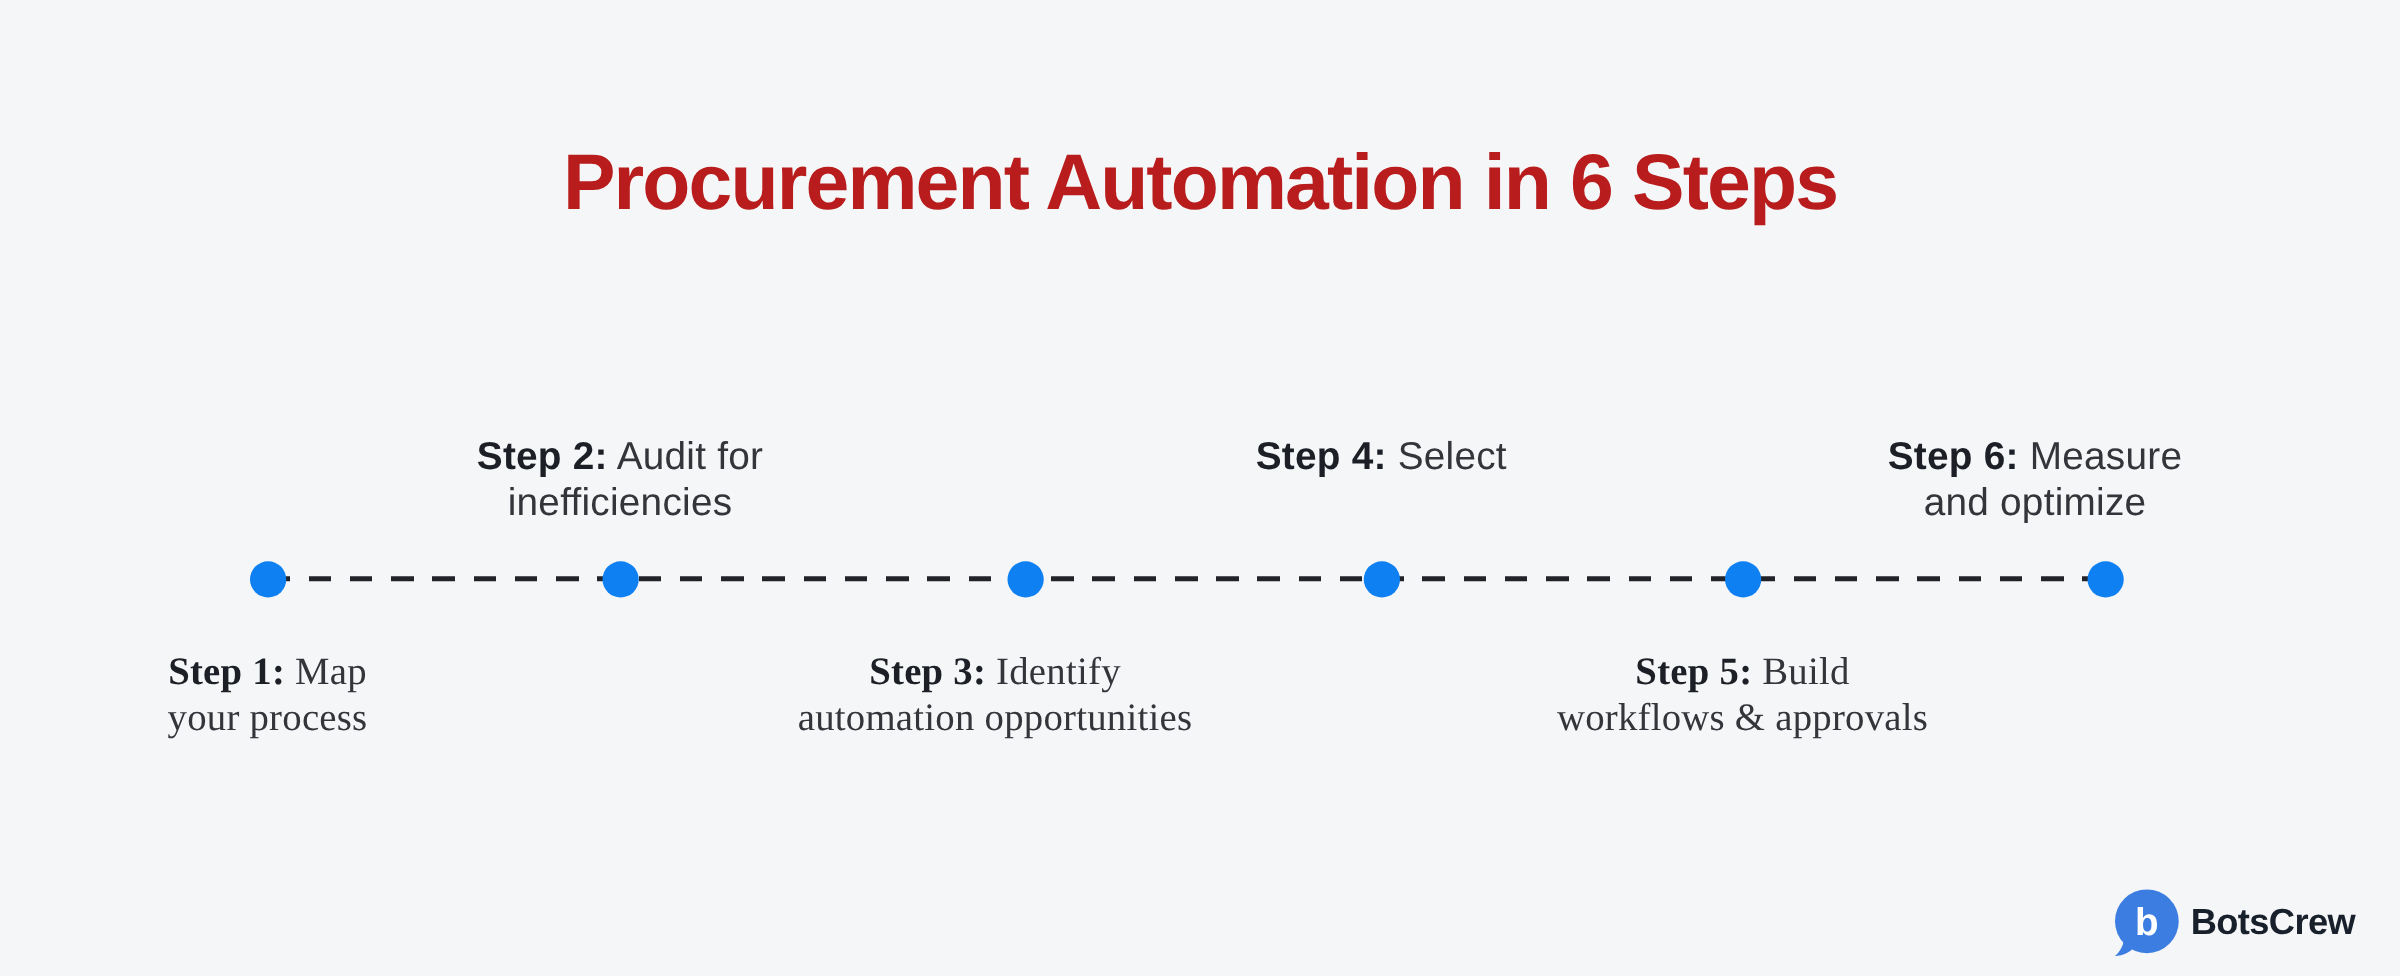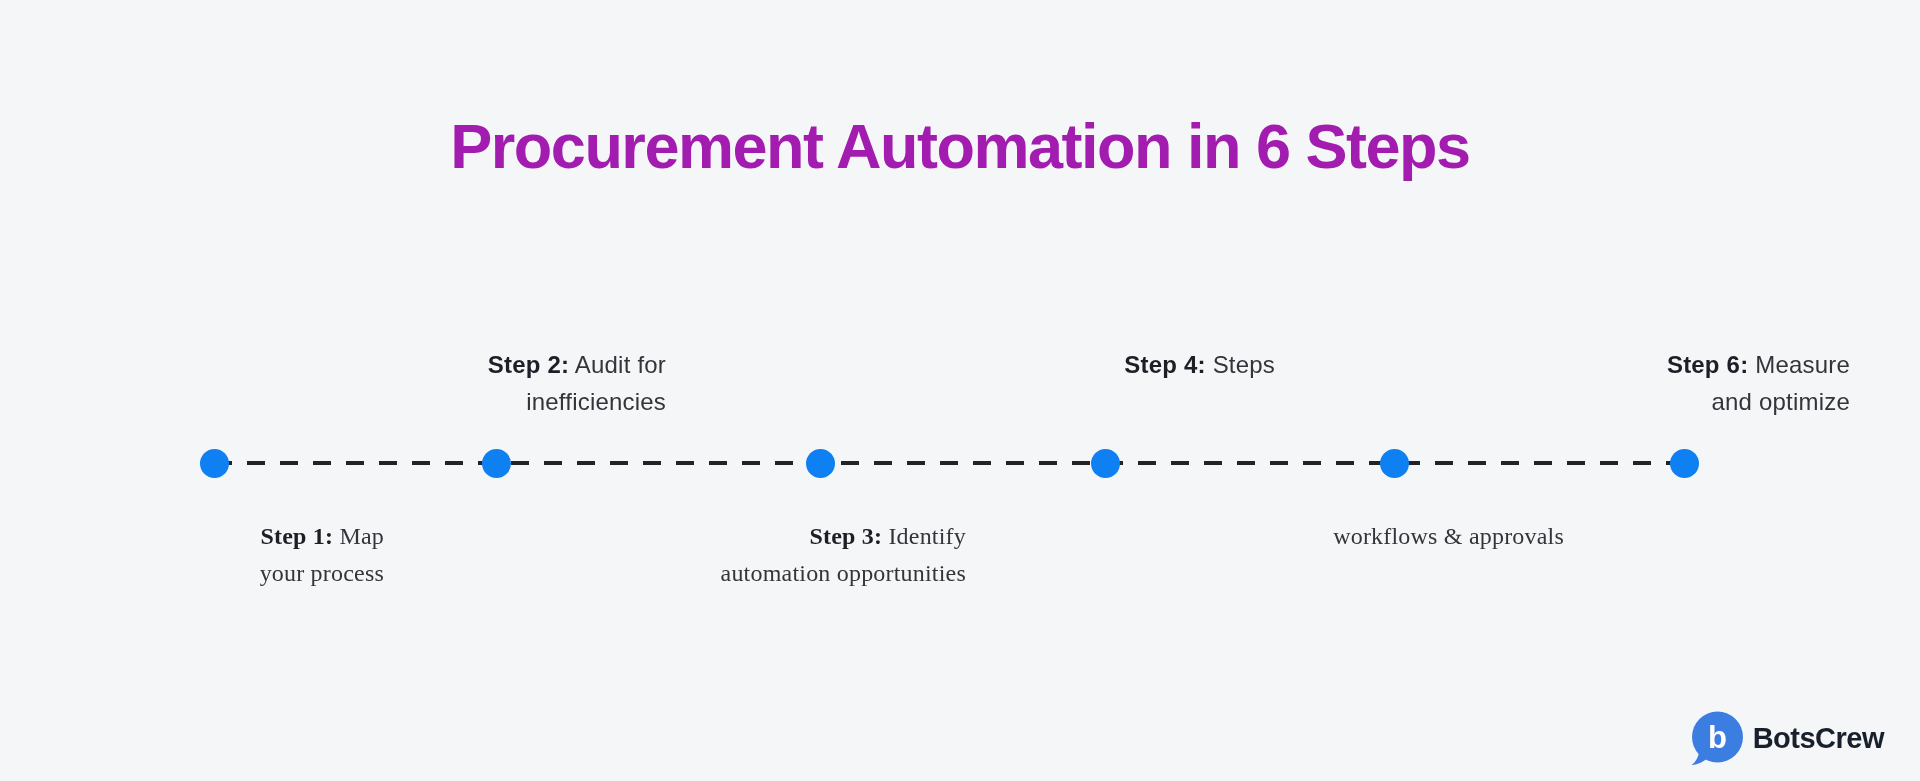--- a/index.html
+++ b/index.html
@@ -15,21 +15,21 @@
 
   .title {
     position: absolute;
     top: 68px;
     left: 0;
     width: 100%;
     text-align: center;
     font-size: 63px;
     font-weight: 800;
     letter-spacing: -1.5px;
-    color: #a21caf;
+    color: #b91c1c;
   }
 
   
   .timeline-line {
     position: absolute;
     top: 461px;
     left: 214px;
     width: 1470px;
     height: 4px;
     background: repeating-linear-gradient(
@@ -46,22 +46,22 @@
     height: 29px;
     margin-left: -14.5px;
     border-radius: 50%;
     background: #0e80f1;
   }
 
   .step-label {
     position: absolute;
     width: 340px;
     margin-left: -170px;
-    text-align: right;
-    font-size: 24px;
+    text-align: center;
+    font-size: 31px;
     line-height: 37px;
     color: #33353a;
     letter-spacing: 0.2px;
   }
   .step-label.above { top: 346px; }
   .step-label.below { top: 518px; font-family: Liberation Serif, serif; }
   .step-label .bold {
     font-weight: 700;
     color: #1c1f26;
   }
@@ -107,28 +107,29 @@
     <div><span class="bold">Step 2:</span> <span>Audit for</span></div>
     <div>inefficiencies</div>
   </div>
 
   <div class="step-label below" style="left:796px">
     <div><span class="bold">Step 3:</span> <span>Identify</span></div>
     <div>automation opportunities</div>
   </div>
 
   <div class="step-label above" style="left:1105px">
-    <div><span class="bold">Step 4:</span> <span>Steps</span></div>
+    <div><span class="bold">Step 4:</span> <span>Select</span></div>
   </div>
 
   <div class="step-label below" style="left:1394px">
+    <div><span class="bold">Step 5:</span> <span>Build</span></div>
     <div>workflows &amp; approvals</div>
   </div>
 
-  <div class="step-label above" style="left:1680px">
+  <div class="step-label above" style="left:1628px">
     <div><span class="bold">Step 6:</span> <span>Measure</span></div>
     <div>and optimize</div>
   </div>
 
   <div class="logo">
     <svg class="logo-mark" viewBox="0 0 54 54" xmlns="http://www.w3.org/2000/svg">
       <circle cx="27.5" cy="26" r="25.5" fill="#3c7de2"></circle>
       <path d="M9 42 C7.5 48.5 4 52.5 1.5 54 C9 53.5 15 50 18.5 46 Z" fill="#3c7de2"></path>
       <text x="27.5" y="37" text-anchor="middle" font-size="31" font-weight="bold" fill="#ffffff">b</text>
     </svg>

